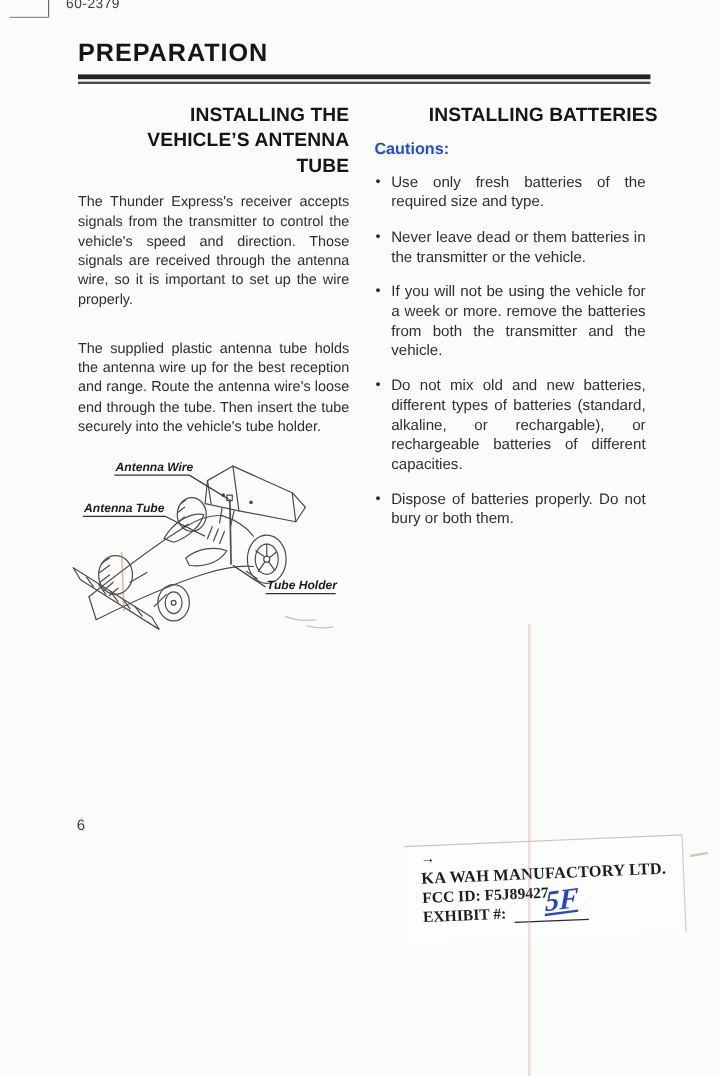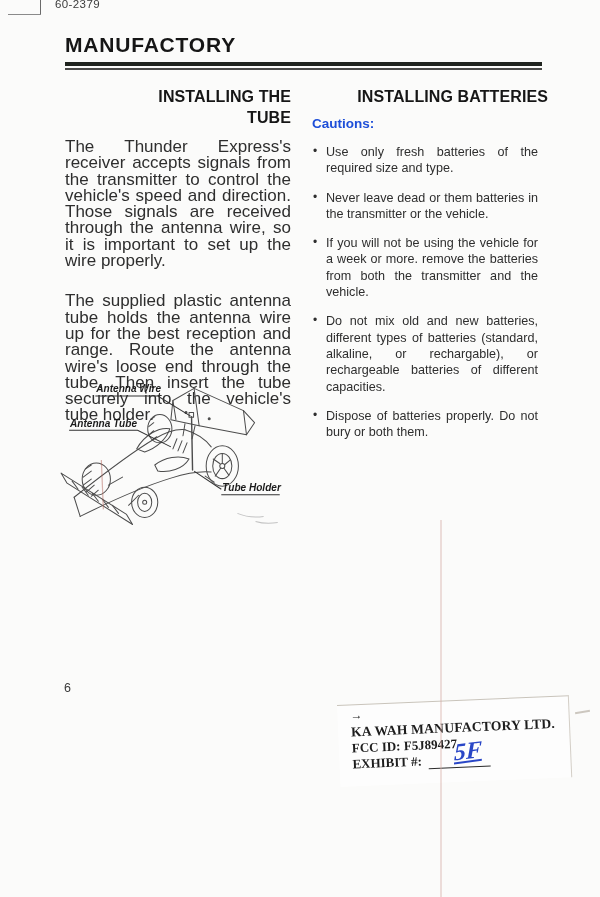--- a/index.html
+++ b/index.html
@@ -21,21 +21,21 @@
   
   .header{position:absolute;left:65px;top:33px;width:477px;}
   .header h1{margin:0;font-size:21px;font-weight:bold;letter-spacing:.8px;color:#161616;}
   .rule-thick{height:4px;background:#20241f;margin-top:5px;}
   .rule-thin{height:2px;background:#4a4a48;margin-top:2px;}
 
   
   .col-left{position:absolute;left:65px;top:86px;width:226px;}
   .col-right{position:absolute;left:312px;top:86px;width:236px;}
   h2{margin:0;font-size:16px;line-height:21px;font-weight:bold;color:#161616;letter-spacing:.1px;text-align:right;}
-  .body-para{margin-top:11px;font-size:17px;line-height:16.3px;text-align:justify;color:#2e2e2e;}
+  .body-para{margin-top:11px;font-size:12px;line-height:16.3px;text-align:justify;color:#2e2e2e;}
   .cautions{margin-top:9px;font-size:13.5px;font-weight:bold;color:#1d4ed8;}
   .bullets{margin-top:9px;}
   .bullet{position:relative;padding-left:14px;margin-top:13px;font-size:12.6px;line-height:16.3px;text-align:justify;color:#2e2e2e;width:212px;}
   .bullet .marker{position:absolute;left:1px;top:-1px;font-size:12px;color:#2e2e2e;}
 
   
   .diagram{position:absolute;left:58px;top:376px;width:254px;height:174px;font-style:italic;}
   .diagram svg{width:100%;height:100%;}
   .diagram text{font-family:"Liberation Sans", sans-serif;font-size:10px;font-weight:bold;fill:#1c1c1c;}
 
@@ -71,28 +71,29 @@
 </head>
 <body>
 
 <div class="page">
 
   <div class="corner-v"></div>
   <div class="corner-h"></div>
   <div class="doc-number">60-2379</div>
 
   <div class="header">
-    <h1>MANUFACTORY</h1>
+    <h1>PREPARATION</h1>
     <div class="rule-thick"></div>
     <div class="rule-thin"></div>
   </div>
 
   <div class="col-left">
     <h2>
       <span style="display:block">INSTALLING THE</span>
+      <span style="display:block">VEHICLE’S ANTENNA</span>
       <span style="display:block">TUBE</span>
     </h2>
     <div class="body-para">The Thunder Express's receiver accepts signals from the transmitter to control the vehicle's speed and direction. Those signals are received through the antenna wire, so it is important to set up the wire properly.</div>
     <div class="body-para" style="margin-top:24px">The supplied plastic antenna tube holds the antenna wire up for the best reception and range. Route the antenna wire's loose end through the tube.  Then insert the tube securely into the vehicle's tube holder.</div>
   </div>
 
   <div class="col-right">
     <h2>INSTALLING BATTERIES</h2>
     <div class="cautions">Cautions:</div>
     <div class="bullets">

